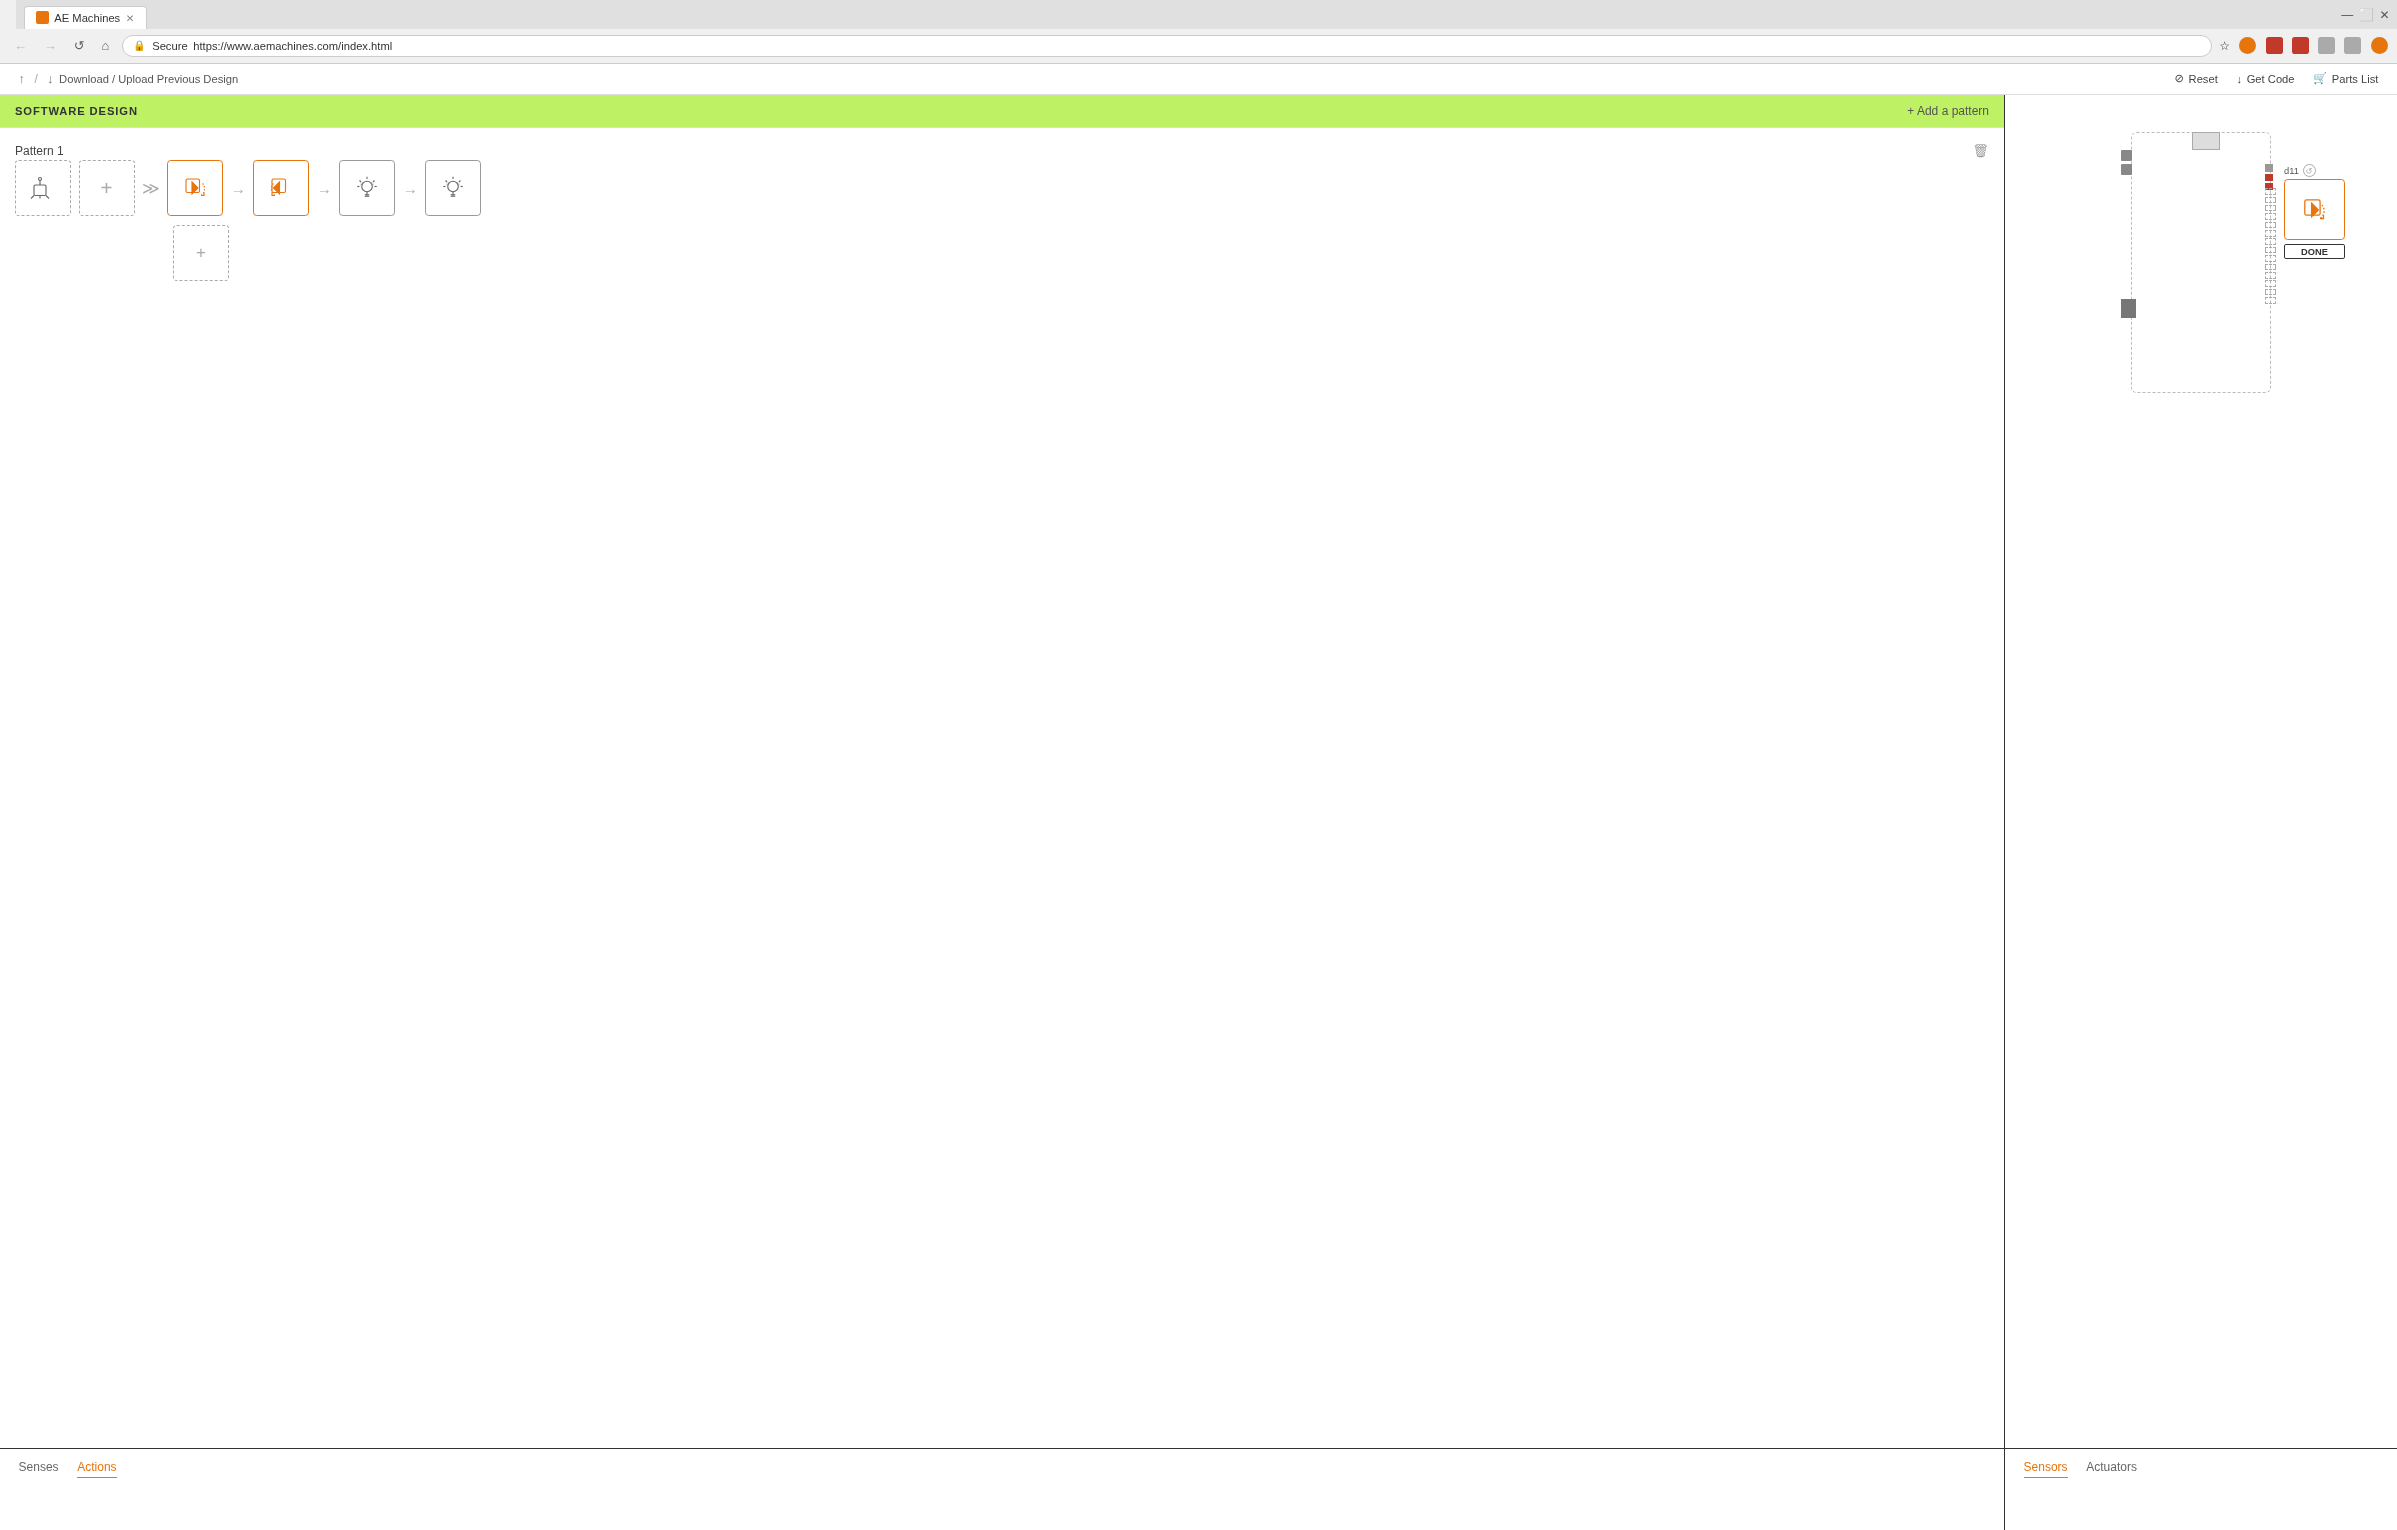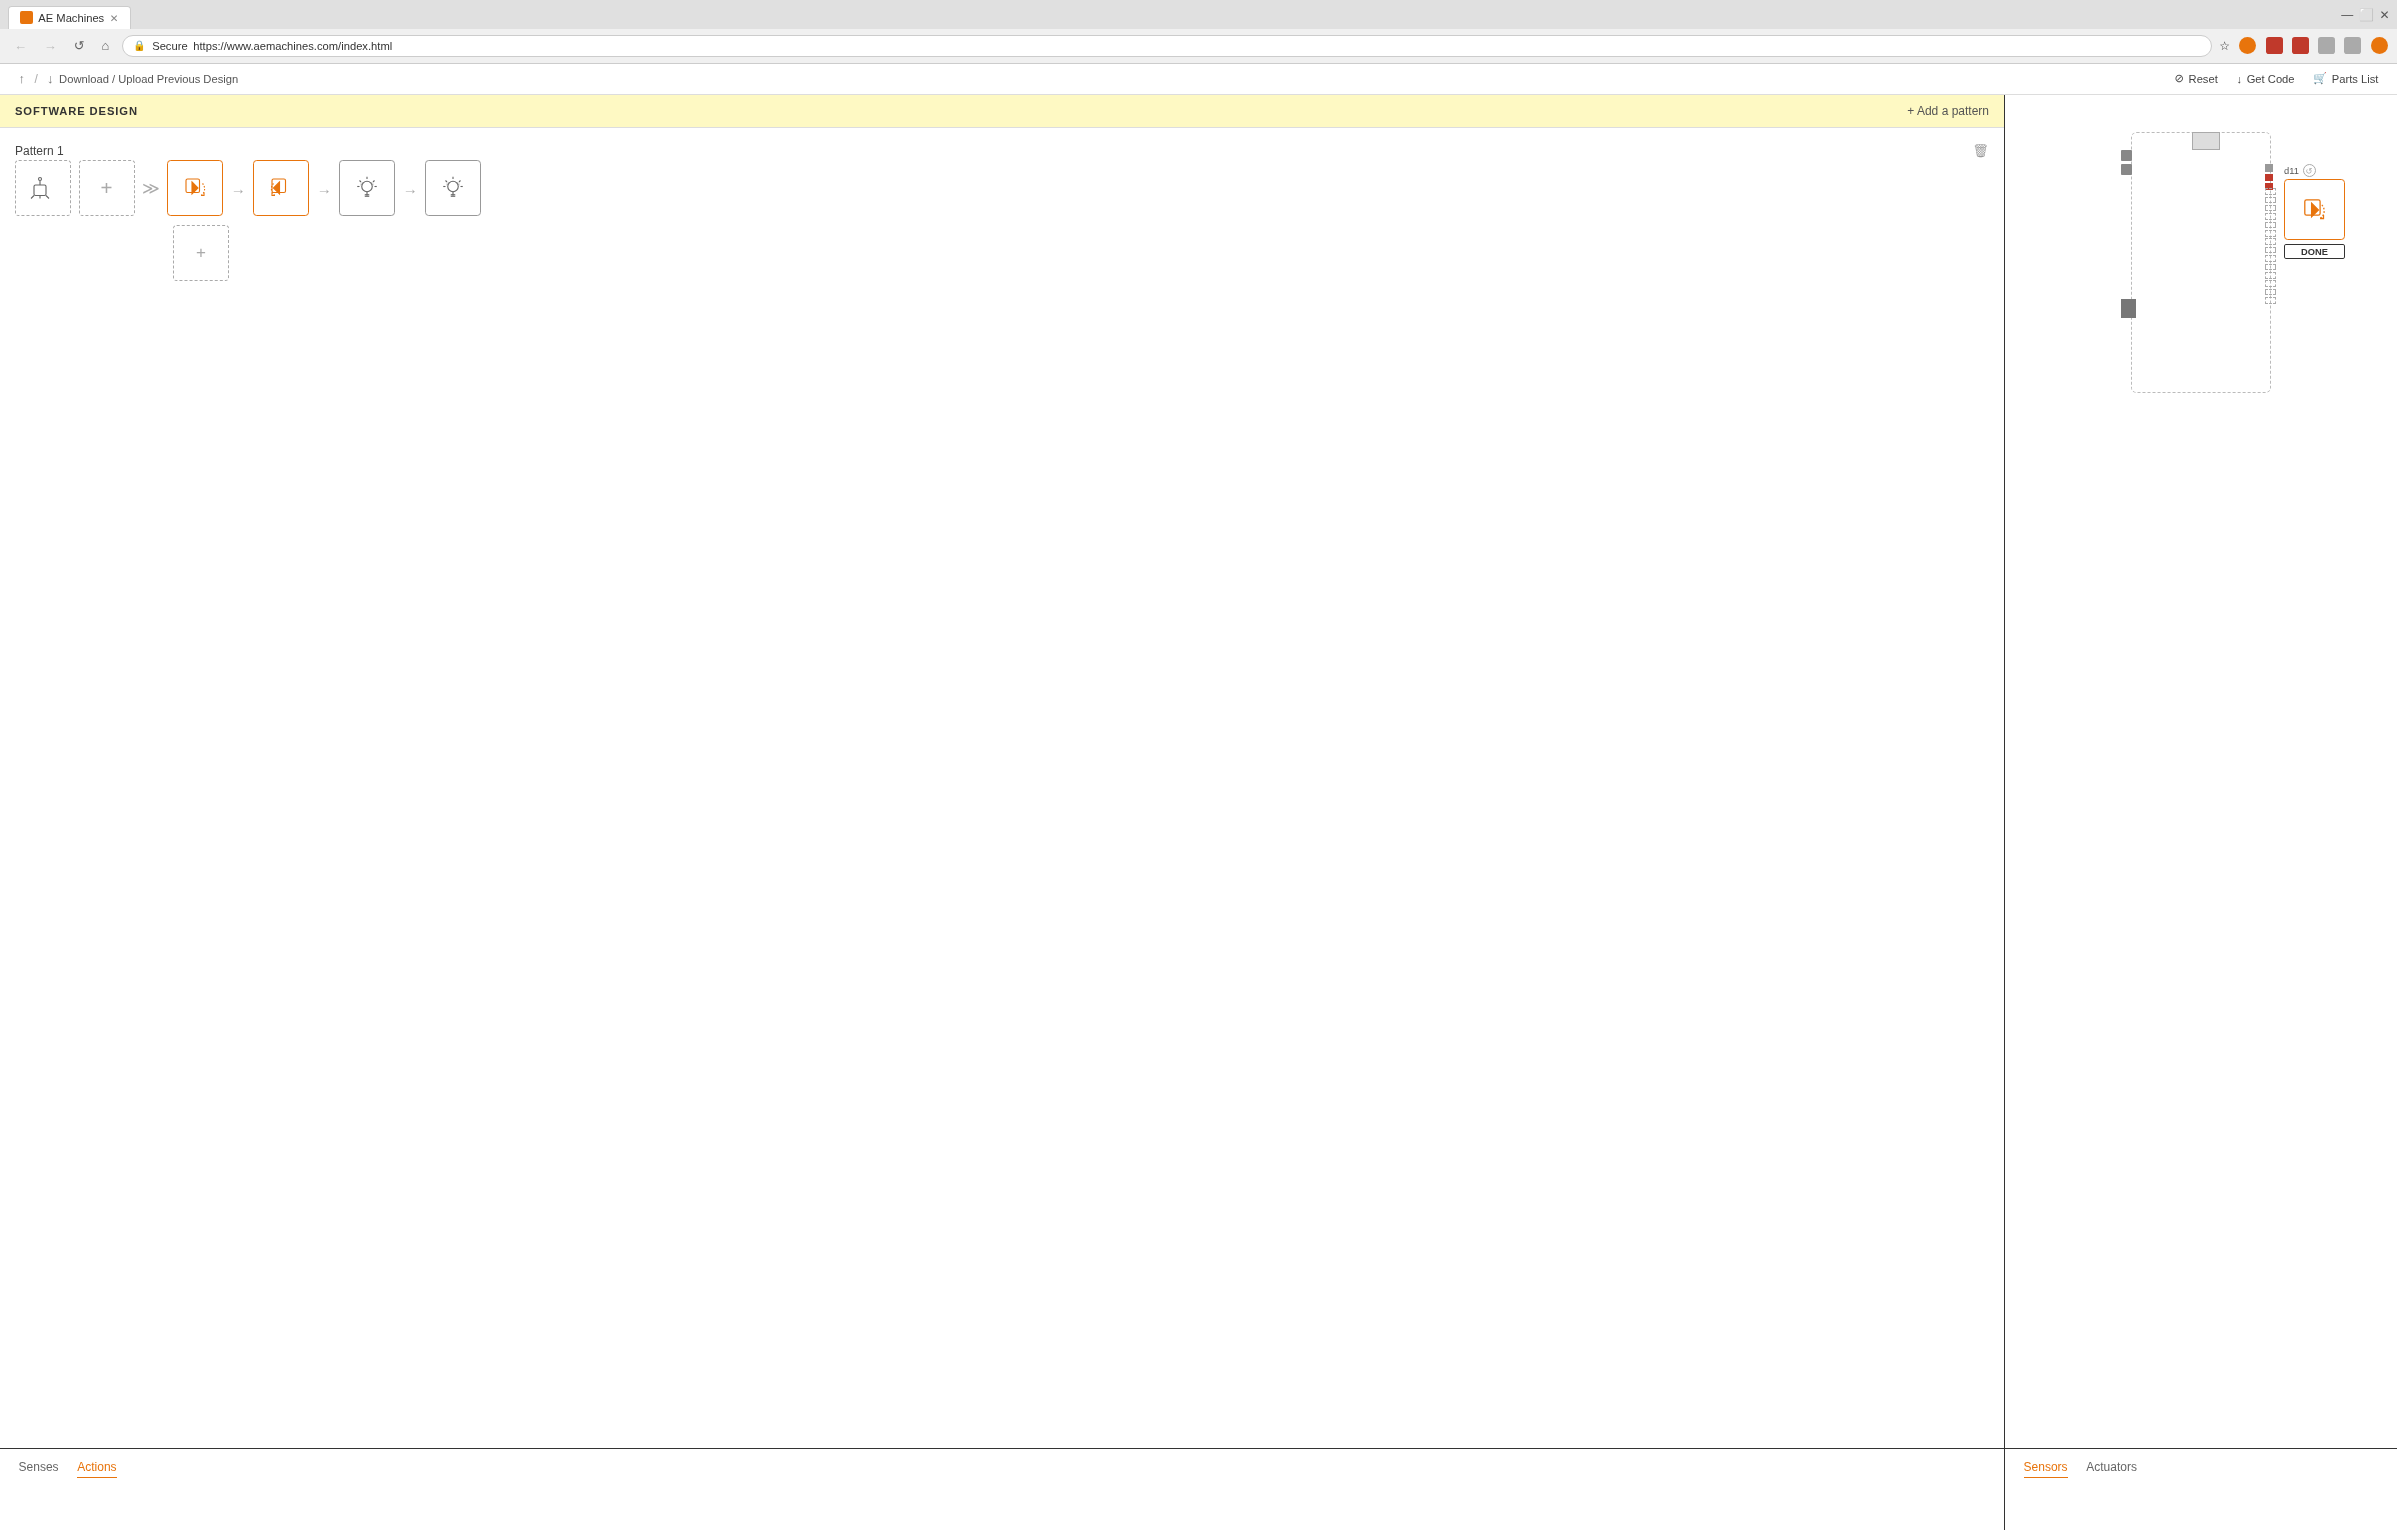--- a/index.html
+++ b/index.html
@@ -8,20 +8,21 @@
     
     .browser-chrome {
       background: #f0f0f0;
       border-bottom: 0.9px solid #ccc;
     }
     .tab-bar {
       display: flex;
       align-items: center;
       padding: 5.6px 7.5px 0;
       background: #e0e0e0;
+      margin-left: 16px;
     }
     .tab {
       background: #fff;
       border: 0.9px solid #ccc;
       border-bottom: none;
       padding: 4.7px 11.2px;
       font-size: 11.2px;
       display: flex;
       align-items: center;
       gap: 5.6px;
@@ -111,21 +112,21 @@
       display: flex;
       flex-direction: column;
       overflow: hidden;
     }
     .panel-header {
       display: flex;
       align-items: center;
       justify-content: space-between;
       padding: 9.3px 15px;
       border-bottom: 0.9px solid #ddd;
-      background: #fef9c3;
+      background: #bef264;
     }
     .panel-title { font-size: 11.2px; font-weight: bold; letter-spacing: 0.9px; color: #333; }
     .add-pattern-btn {
       display: flex;
       align-items: center;
       gap: 3.7px;
       background: none;
       border: none;
       color: #555;
       font-size: 12px;

